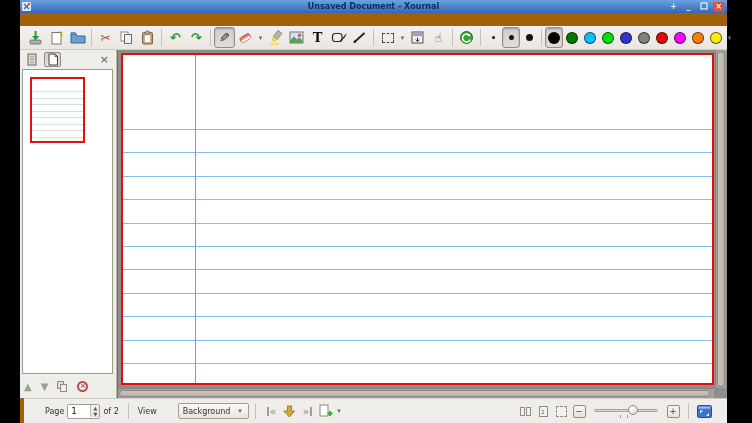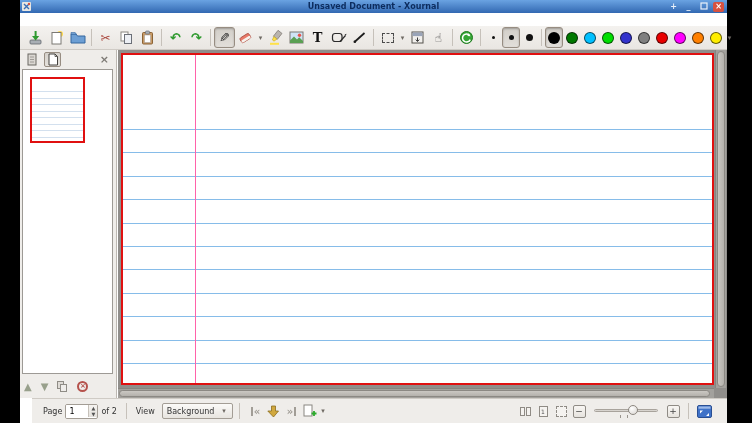--- a/index.html
+++ b/index.html
@@ -1,19 +1,19 @@
 <!DOCTYPE html>
 <html><head>
 <meta charset="utf-8">
 <style>
   * { margin:0; padding:0; box-sizing:border-box; }
   html,body { width:752px; height:423px; background:#000; overflow:hidden;
     font-family:"DejaVu Sans","Liberation Sans",sans-serif; }
   .window { position:absolute; left:20px; top:0; width:707px; height:423px;
-    background:#ffffff; }
+    background:#a16207; }
 
   
   .titlebar { position:absolute; left:0; top:0; right:0; height:13px;
     background:linear-gradient(#6aa3e2,#3268b2); display:flex; align-items:center; }
   .app-icon { width:9px; height:9px; margin-left:2px; flex:0 0 auto; }
   .title-text { position:absolute; left:0; right:0; text-align:center;
     font-size:8px; font-weight:bold; color:#0c2c5e; line-height:13px; }
   .win-controls { margin-left:auto; display:flex; align-items:center; gap:4px;
     padding-right:3px; z-index:2; }
   .win-btn { width:11px; height:10px; color:#eaf1fa; font-size:8px; line-height:9px;
@@ -82,34 +82,34 @@
   .vscroll .vthumb { position:absolute; left:1px; right:1px; top:1px; bottom:1px;
     background:linear-gradient(90deg,#cac7c2,#b4b1ac); border:1px solid #8b8883;
     border-radius:4px; }
   .hscroll { position:absolute; left:0; right:13px; bottom:0; height:10px;
     background:#a3a19d; border-top:1px solid #87857f; }
   .hscroll .hthumb { position:absolute; top:1px; bottom:1px; left:1px; right:4px;
     background:linear-gradient(#cac7c2,#b4b1ac); border:1px solid #8b8883;
     border-radius:4px; }
 
   
-  .statusbar { position:absolute; left:12px; bottom:0; right:0; height:25px;
+  .statusbar { position:absolute; left:4px; bottom:0; right:0; height:25px;
     background:#efedea; border-top:1px solid #cfcbc5; display:flex;
-    align-items:center; padding:0 14px 0 8px; font-size:8px; color:#333; }
+    align-items:center; padding:0 14px 0 18px; font-size:8px; color:#333; }
   .sb-label { margin:0 3px; }
   .spinbox { display:flex; align-items:center; height:15px; background:#fff;
     border:1px solid #a39d95; border-radius:2px; overflow:hidden; }
   .spinbox input { width:22px; height:13px; border:0; font-size:8px; padding-left:3px;
     font-family:inherit; outline:none; }
   .steppers { display:flex; flex-direction:column; width:9px; border-left:1px solid #c6c1ba;
     background:linear-gradient(#f6f4f1,#e4e1dc); }
   .steppers span { font-size:5px; line-height:6px; text-align:center; color:#555; }
   .combo { display:flex; align-items:center; height:16px; padding:0 4px;
     border:1px solid #a39d95; border-radius:2px;
-    background:linear-gradient(#fbfaf8,#e7e4df); margin-left:4px; }
+    background:linear-gradient(#fbfaf8,#e7e4df); margin-left:18px; }
   .combo .chev { margin-left:5px; }
   .sbsep { width:1px; height:16px; background:#c6c1ba; margin:0 6px; flex:0 0 auto; }
   .sbtn { width:18px; height:18px; display:flex; align-items:center; justify-content:center;
     flex:0 0 auto; border:1px solid transparent; border-radius:2px; }
   .nav-gray { color:#a19d96; font-weight:bold; font-size:10px; }
   .bar-l { border-left:2px solid #a19d96; padding-left:1px; line-height:9px; }
   .bar-r { border-right:2px solid #a19d96; padding-right:1px; line-height:9px; }
   .right-group { margin-left:auto; display:flex; align-items:center; }
   .vbox { border:1px solid #8f8b85; background:#f5f3f0; }
   .two-page i { display:inline-block; width:5px; height:9px; border:1px solid #8f8b85;

